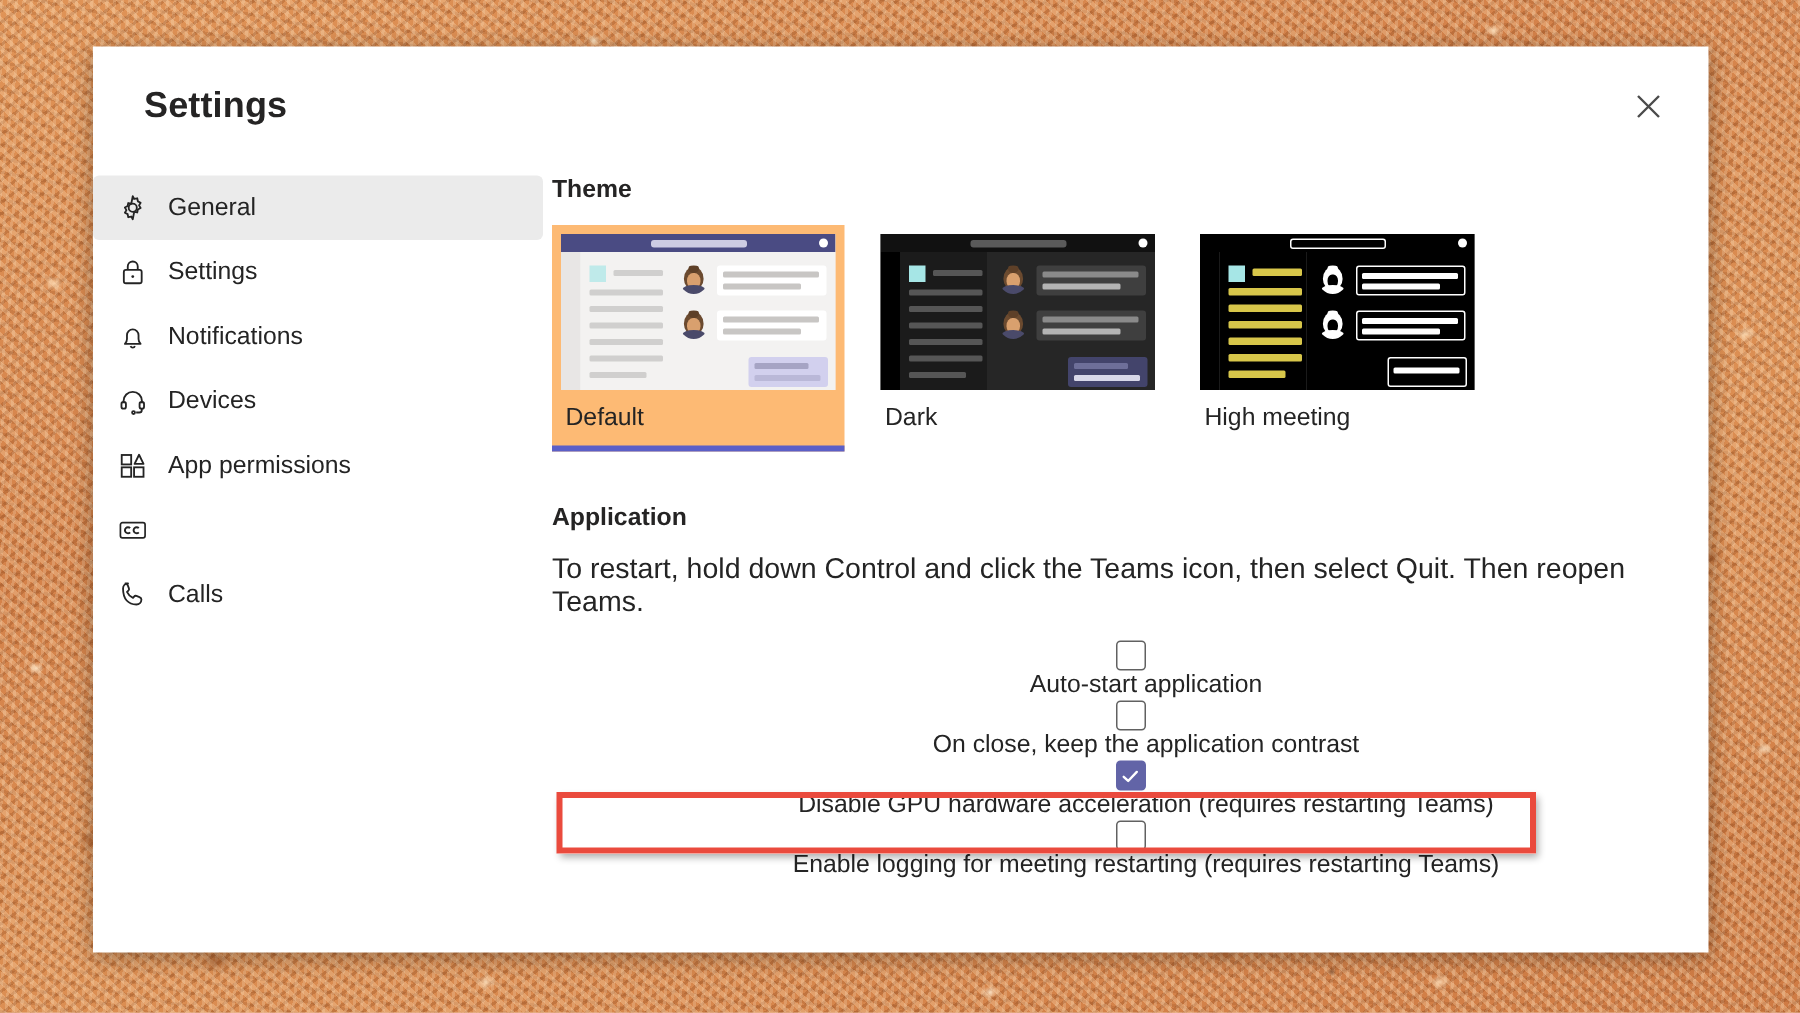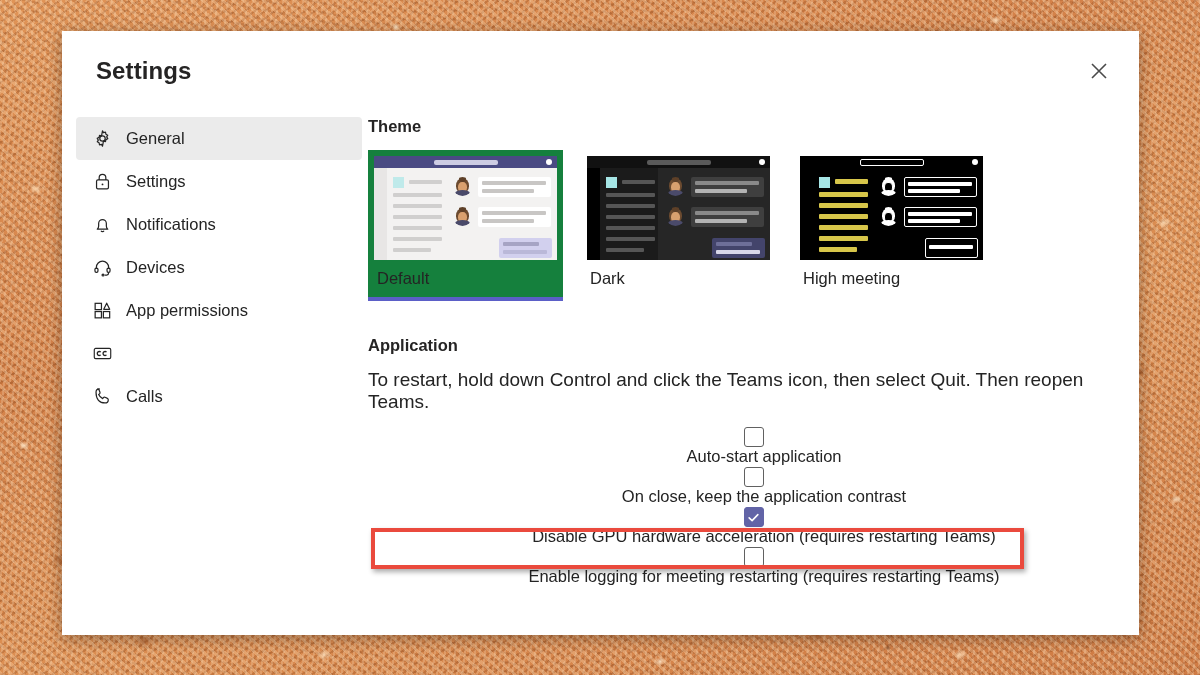--- a/index.html
+++ b/index.html
@@ -104,21 +104,21 @@
   .close-btn svg { display: block; }
 
   .dlg-body {
     position: relative;
     display: flex;
   }
 
   
   .sidebar {
     width: 300px;
-    padding-left: 14px;
+    padding-left: 0;
     box-sizing: border-box;
     flex: 0 0 300px;
   }
   .nav-item {
     display: flex;
     align-items: center;
     height: 43px;
     padding-left: 15px;
     border-radius: 4px;
     cursor: pointer;
@@ -159,21 +159,21 @@
     display: flex;
     gap: 18px;
   }
   .theme-card {
     width: 195px;
     cursor: pointer;
     padding: 6px 6px 0 6px;
     box-sizing: border-box;
   }
   .theme-card.selected {
-    background: #15803d;
+    background: #fdba74;
     border-bottom: 4px solid #5b5fc7;
   }
   .theme-card:not(.selected) { padding-bottom: 4px; }
   .theme-thumb {
     width: 183px;
     height: 104px;
     box-sizing: border-box;
     position: relative;
     overflow: hidden;
   }

